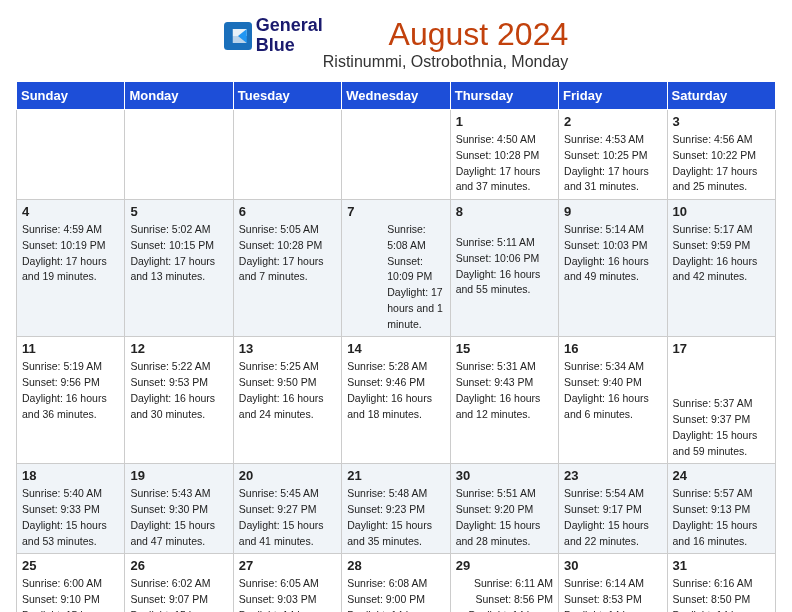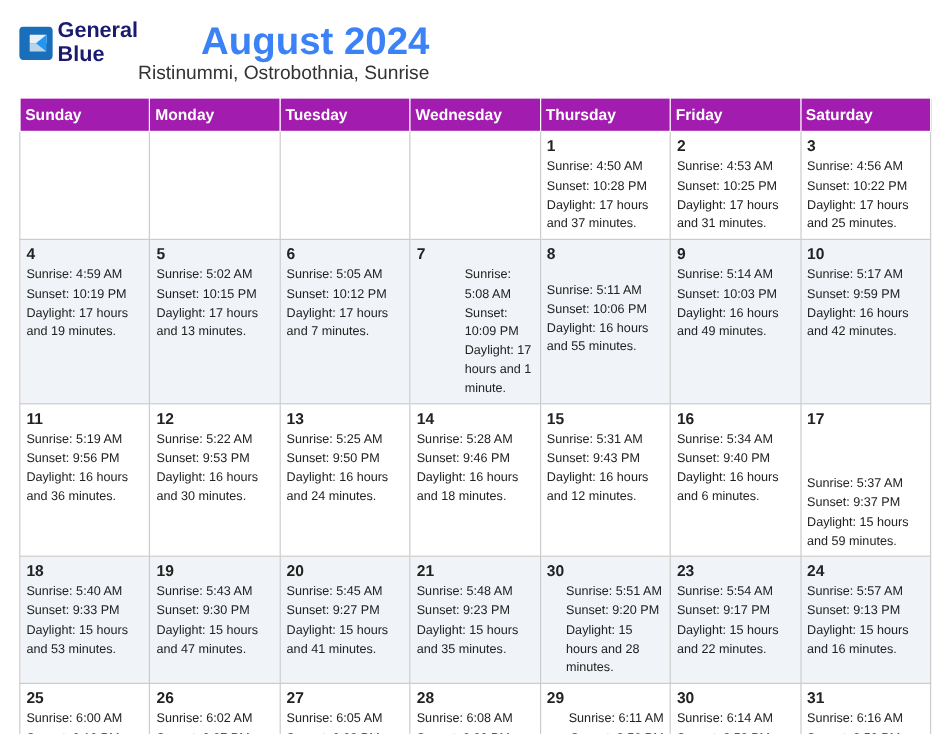--- a/index.html
+++ b/index.html
@@ -5,21 +5,21 @@
     * { box-sizing: border-box; margin: 0; padding: 0; }
     body {
       font-family: Arial, sans-serif;
       background: #fff;
       width: 792px;
       min-height: 612px;
       padding: 16px;
     }
     .header {
       display: flex;
-      justify-content: flex-start;
+      justify-content: center;
       align-items: flex-start;
       margin-bottom: 10px;
     }
     .logo {
       display: flex;
       align-items: center;
       gap: 4px;
     }
     .logo-text {
       font-size: 18px;
@@ -32,34 +32,34 @@
     }
     .logo-icon {
       width: 28px;
       height: 28px;
     }
     .title-block {
       text-align: right;
     }
     .month-year {
       font-size: 32px;
-      font-weight: bold;
-      color: #3b82f6;
+      font-weight: normal;
+      color: #c2410c;
     }
     .location {
       font-size: 16px;
       color: #333;
     }
     table {
       width: 100%;
       border-collapse: collapse;
       font-size: 11px;
     }
     thead tr {
-      background-color: #a21caf;
+      background-color: #1d4ed8;
       color: #fff;
     }
     thead th {
       padding: 6px 4px;
       text-align: left;
       font-size: 13px;
       font-weight: bold;
       border: 1px solid #fff;
     }
     tbody tr {
@@ -101,21 +101,21 @@
       <polygon points="16,16 26,8 26,24" fill="#2196F3"></polygon>
       <polygon points="10,16 16,16 26,24 10,24" fill="#fff" opacity="0.7"></polygon>
     </svg>
     <div class="logo-text">
       <span>General</span>
       <span>Blue</span>
     </div>
   </div>
   <div class="title-block">
     <div class="month-year">August 2024</div>
-    <div class="location">Ristinummi, Ostrobothnia, Sunrise</div>
+    <div class="location">Ristinummi, Ostrobothnia, Monday</div>
   </div>
 </div>
 
 <table>
   <thead>
     <tr>
     <th>Sunday</th>
         <th>Monday</th>
         <th>Tuesday</th>
         <th>Wednesday</th>
@@ -158,21 +158,21 @@
         </td>
         <td>
           <span class="day-number">5</span>
           <div class="day-info" style="white-space: pre-line;">Sunrise: 5:02 AM
 Sunset: 10:15 PM
 Daylight: 17 hours and 13 minutes.</div>
         </td>
         <td>
           <span class="day-number">6</span>
           <div class="day-info" style="white-space: pre-line;">Sunrise: 5:05 AM
-Sunset: 10:12 PM
+Sunset: 10:28 PM
 Daylight: 17 hours and 7 minutes.</div>
         </td>
         <td>
           <span class="day-number">7</span>
           <div class="day-info" style="white-space: pre-line; margin-left: 40px;">Sunrise: 5:08 AM
 Sunset: 10:09 PM
 Daylight: 17 hours and 1 minute.</div>
         </td>
         <td>
           <span class="day-number">8</span>
@@ -257,21 +257,21 @@
 Daylight: 15 hours and 41 minutes.</div>
         </td>
         <td>
           <span class="day-number">21</span>
           <div class="day-info" style="white-space: pre-line;">Sunrise: 5:48 AM
 Sunset: 9:23 PM
 Daylight: 15 hours and 35 minutes.</div>
         </td>
         <td>
           <span class="day-number">30</span>
-          <div class="day-info" style="white-space: pre-line; margin-left: 16px;">Sunrise: 5:51 AM
+          <div class="day-info" style="white-space: pre-line;">Sunrise: 5:51 AM
 Sunset: 9:20 PM
 Daylight: 15 hours and 28 minutes.</div>
         </td>
         <td>
           <span class="day-number">23</span>
           <div class="day-info" style="white-space: pre-line;">Sunrise: 5:54 AM
 Sunset: 9:17 PM
 Daylight: 15 hours and 22 minutes.</div>
         </td>
         <td>

